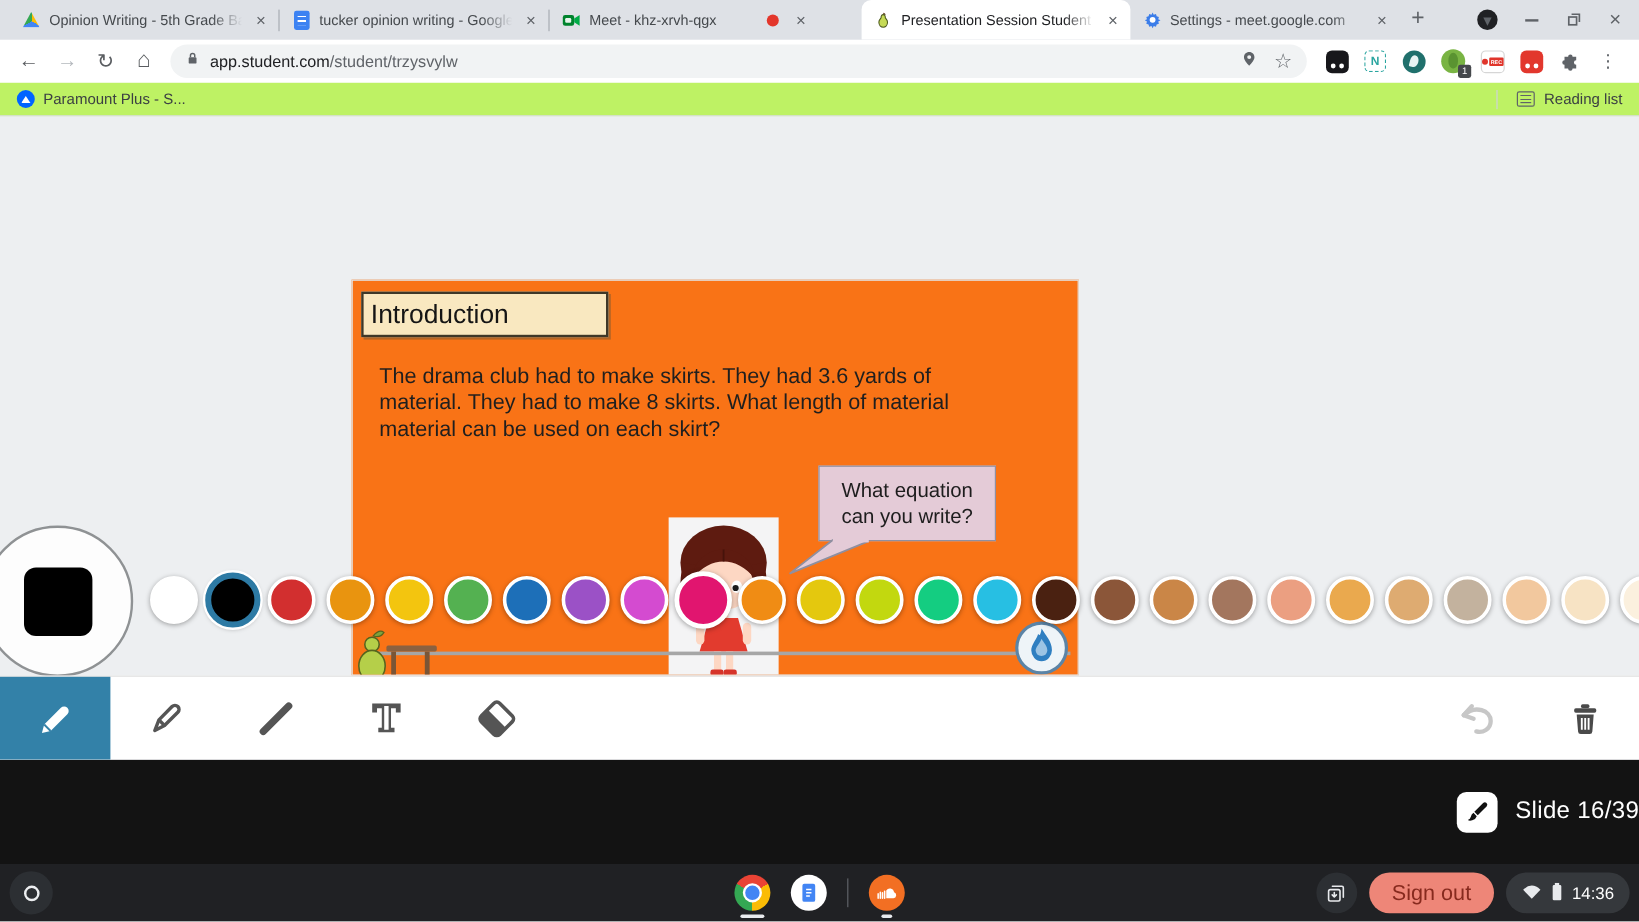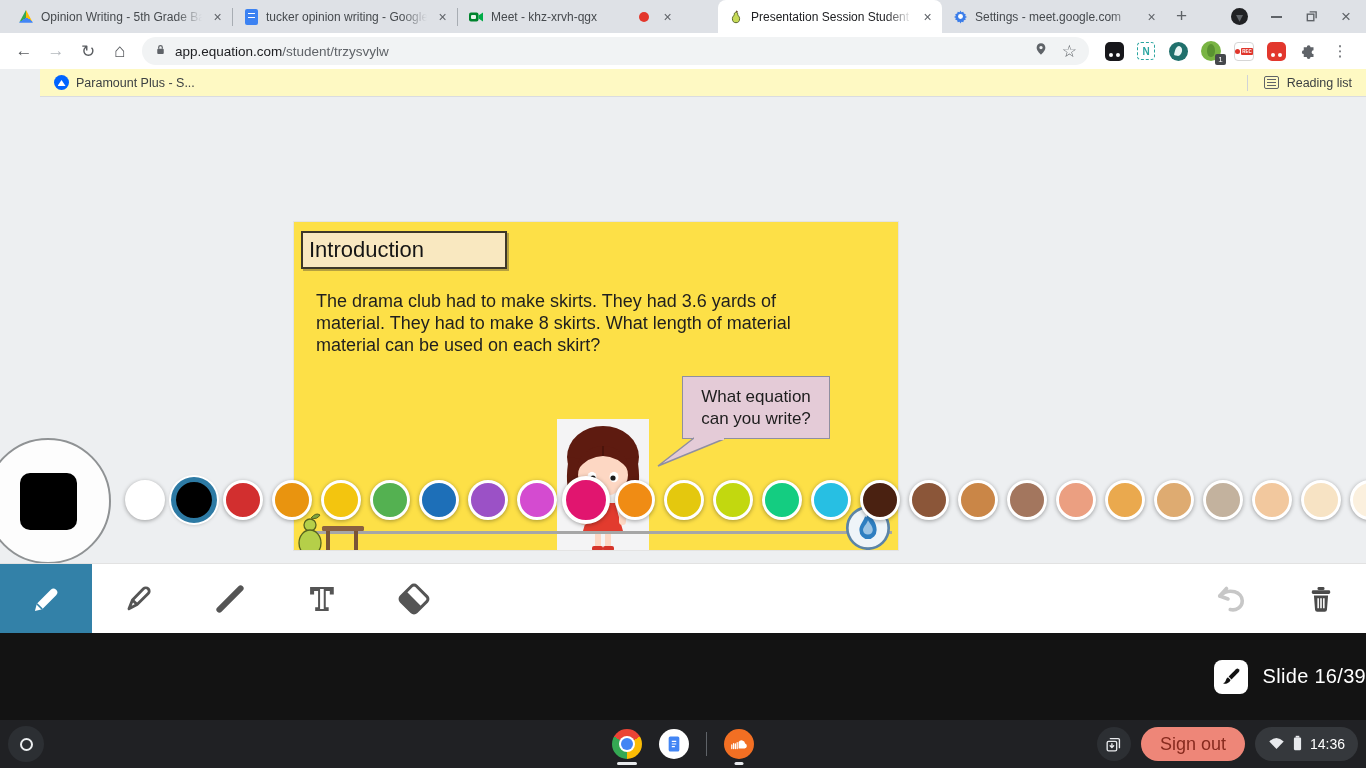--- a/index.html
+++ b/index.html
@@ -47,32 +47,32 @@
   .ext-teal { width:19px; height:19px; border-radius:50%; background:#20706c; position:relative; }
   .ext-teal::after { content:""; position:absolute; left:6px; top:4px; width:7px; height:10px; background:#e8f4f3; border-radius:50% 50% 50% 10%; transform:rotate(14deg); }
   .ext-pear { width:20px; height:20px; border-radius:50%; background:#79b443; position:relative; }
   .ext-pear::after { content:""; position:absolute; left:6px; top:3px; width:8px; height:13px; background:#5a9331; border-radius:50% 50% 45% 45%; }
   .ext-badge { position:absolute; right:-5px; bottom:-4px; min-width:11px; height:11px; background:#45484c; color:#fff; font-size:8px; line-height:11px; text-align:center; border-radius:2px; padding:0 1px; }
   .ext-rec { width:20px; height:19px; background:#fff; border:1px solid #d6d6d6; border-radius:4px; display:flex; align-items:center; justify-content:center; gap:1px; }
   .ext-rec i { width:5px; height:5px; border-radius:50%; background:#e0352b; }
   .ext-rec b { font-size:4.5px; color:#fff; background:#e0352b; padding:1px; border-radius:1px; }
   .kebab { font-size:15px; color:#5f6368; letter-spacing:0; width:16px; text-align:center; }
   
-  #bookmarks { height:28px; background:#fef9c3; border-bottom:1px solid #dadce0; display:flex; align-items:center; padding:0 14px; font-size:12.5px; color:#3c4043;margin-left:40px; }
+  #bookmarks { height:28px; background:#bef264; border-bottom:1px solid #dadce0; display:flex; align-items:center; padding:0 14px; font-size:12.5px; color:#3c4043; }
   .bm { display:flex; align-items:center; gap:7px; }
   .pplus { width:15px; height:15px; border-radius:50%; background:#0064ff; position:relative; }
   .pplus::after { content:""; position:absolute; left:3.5px; top:5px; width:8px; height:6px; background:#fff; clip-path:polygon(50% 0,100% 100%,0 100%); }
   #bookmarks .right { margin-left:auto; display:flex; align-items:center; gap:8px; }
   #bookmarks .vsep { width:1px; height:16px; background:#d0d3d7; margin-right:8px; }
   .rlicon { width:15px; height:13px; border:1.4px solid #5f6368; border-radius:2px; position:relative; }
   .rlicon::after { content:""; position:absolute; left:2px; right:1.5px; top:1.5px; height:7px;
     background:repeating-linear-gradient(#5f6368 0 1.3px, transparent 1.3px 3.2px); }
   
   #content { position:relative; height:536px; background:#edeff1; overflow:hidden; }
-  #slide { position:absolute; left:293px; top:124px; width:606px; height:330px; background:#fde047; border:1px solid #e3e3e3; overflow:hidden; z-index:1; }
+  #slide { position:absolute; left:293px; top:136px; width:606px; height:330px; background:#f97316; border:1px solid #e3e3e3; overflow:hidden; z-index:1; }
   #introbox { position:absolute; left:7px; top:9px; width:206px; height:38px; background:#f9e8c0; border:2px solid #3e3829;
     box-shadow:2px 2px 0 rgba(95,85,55,.45); font-size:22px; color:#151515; padding:4px 6px; }
   #bodytext { position:absolute; left:22px; top:68px; font-size:18px; line-height:22px; color:#1f1f1f; }
   #bubble { position:absolute; left:388px; top:154px; width:148px; height:63px; background:#e4cbd7; border:1.5px solid #8f8fa0;
     display:flex; flex-direction:column; align-items:center; justify-content:center; font-size:17px; line-height:22px; color:#1d1d1d; z-index:2; }
   #bubbletail { position:absolute; left:358px; top:215px; z-index:2; }
   #groundline { position:absolute; left:14px; top:309px; width:584px; height:3px; background:#a6a6a6; }
   .slideimg { position:absolute; }
   
   .bigcircle { position:absolute; left:-15px; top:341px; width:126px; height:126px; border-radius:50%;
@@ -186,21 +186,21 @@
   <span class="navbtn dim">→</span>
   <span class="navbtn">↻</span>
   <span class="navbtn" style="font-size:19px;">⌂</span>
   <div id="omnibox">
     <span>
       <svg width="13" height="15" viewBox="0 0 16 16">
           <rect x="4" y="7" width="8" height="6.5" rx="1.2" fill="#5f6368"></rect>
           <path d="M5.8 7 V5.3 a2.2 2.2 0 0 1 4.4 0 V7" fill="none" stroke="#5f6368" stroke-width="1.5"></path>
         </svg>
     </span>
-    <span class="url"><span>app.equation.com</span><span class="path">/student/trzysvylw</span></span>
+    <span class="url"><span>app.student.com</span><span class="path">/student/trzysvylw</span></span>
     <span class="right">
       <span>
         <svg width="14" height="16" viewBox="0 0 16 16">
             <path fill-rule="evenodd" d="M8 1.5 C5 1.5 3 3.8 3 6.5 C3 10 8 14.5 8 14.5 C8 14.5 13 10 13 6.5 C13 3.8 11 1.5 8 1.5 Z M8 8.3 A1.9 1.9 0 1 1 8 4.5 A1.9 1.9 0 0 1 8 8.3 Z" fill="#5f6368"></path>
           </svg>
       </span>
       <span style="font-size:17px;color:#5f6368;line-height:1;">☆</span>
     </span>
   </div>
   <div id="extbar">

